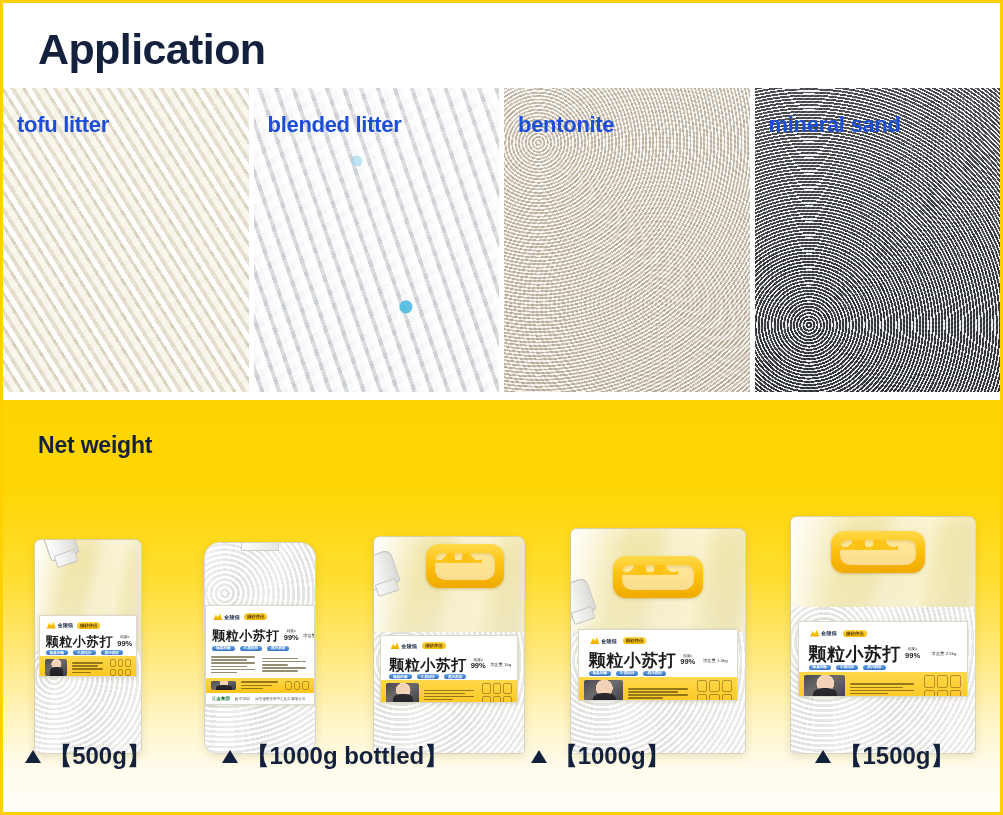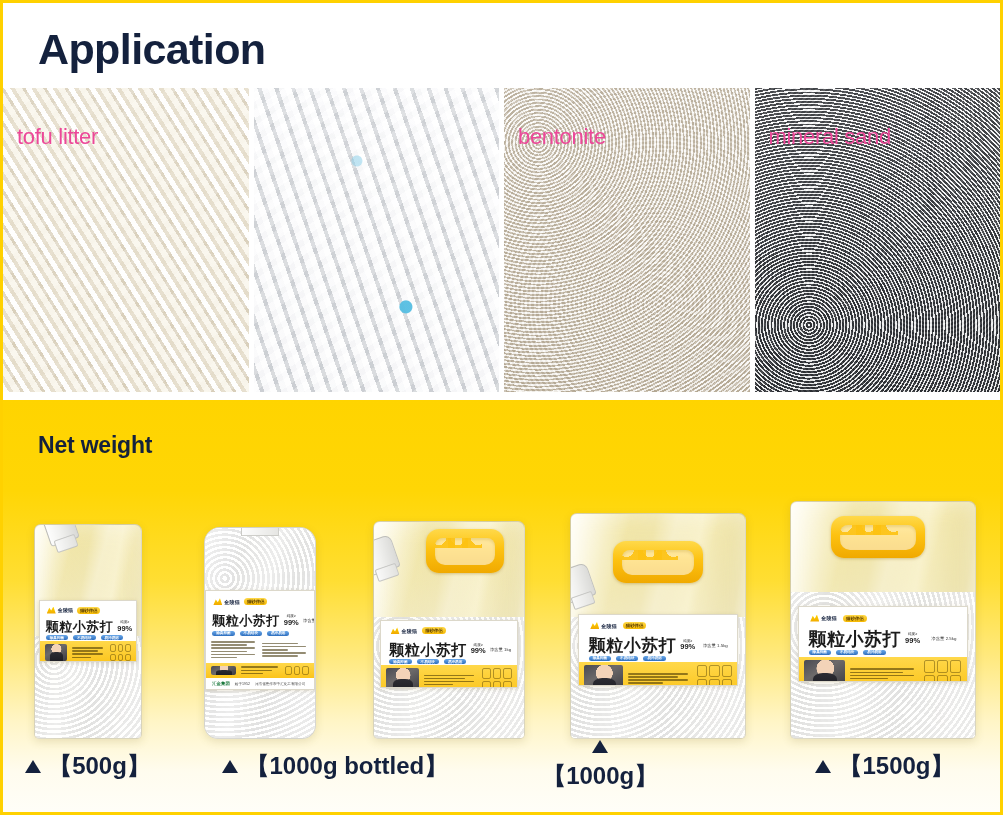--- a/index.html
+++ b/index.html
@@ -58,24 +58,24 @@
   .tile {
     position: relative;
     flex: 1 1 0;
     height: 304px;
     overflow: hidden;
   }
 
   .tile-label {
     position: absolute;
     left: 14px;
-    top: 36px;
+    top: 24px;
     font-size: 22px;
-    font-weight: 400;
-    color: #ec4899;
+    font-weight: 700;
+    color: #1d4ed8;
     letter-spacing: -0.3px;
     white-space: nowrap;
     z-index: 12;
   }
 
   
   .tex { position:absolute; inset:0; }
 
   
   .tex-tofu {
@@ -158,21 +158,21 @@
     font-size: 23px;
     font-weight: 700;
     color: #14213d;
     letter-spacing: -0.2px;
     white-space: nowrap;
   }
 
   #package-row {
     position: absolute;
     left: 10px;
-    top: 99px;
+    top: 114px;
     width: 977px;
     height: 240px;
     display: flex;
     align-items: flex-end;
     justify-content: space-between;
     z-index: 20;
   }
 
   .pkg-slot {
     position: relative;
@@ -443,21 +443,21 @@
     align-items: center;
     justify-content: center;
     gap: 7px;
     font-size: 24px;
     font-weight: 700;
     color: #14213d;
     white-space: nowrap;
   }
   .caption.s500  { width: 150px; }
   .caption.sbot  { width: 170px; }
-  .caption.s1000 { width: 185px; flex-direction: column; }
+  .caption.s1000 { width: 185px; }
   .caption.s1500 { width: 210px; }
   .caption.s2500 { width: 215px; }
   .tri {
     width: 0; height: 0;
     border-left: 8px solid transparent;
     border-right: 8px solid transparent;
     border-bottom: 13px solid #14213d;
   }
 </style>
 </head>
@@ -471,20 +471,21 @@
 
     <div id="tile-strip">
 
       <div class="tile">
         <div class="tex tex-tofu"></div>
         <span class="tile-label">tofu litter</span>
       </div>
 
       <div class="tile">
         <div class="tex tex-blend"></div>
+        <span class="tile-label">blended litter</span>
       </div>
 
       <div class="tile">
         <div class="tex tex-bent"></div>
         <span class="tile-label">bentonite</span>
       </div>
 
       <div class="tile">
         <div class="tex tex-min"></div>
         <span class="tile-label">mineral sand</span>

